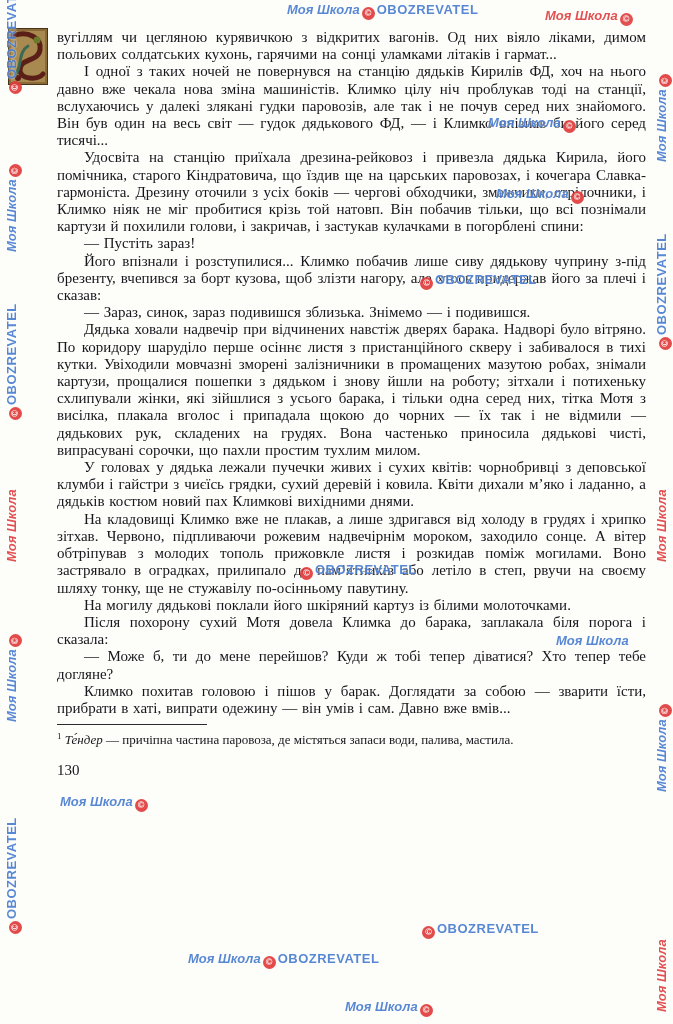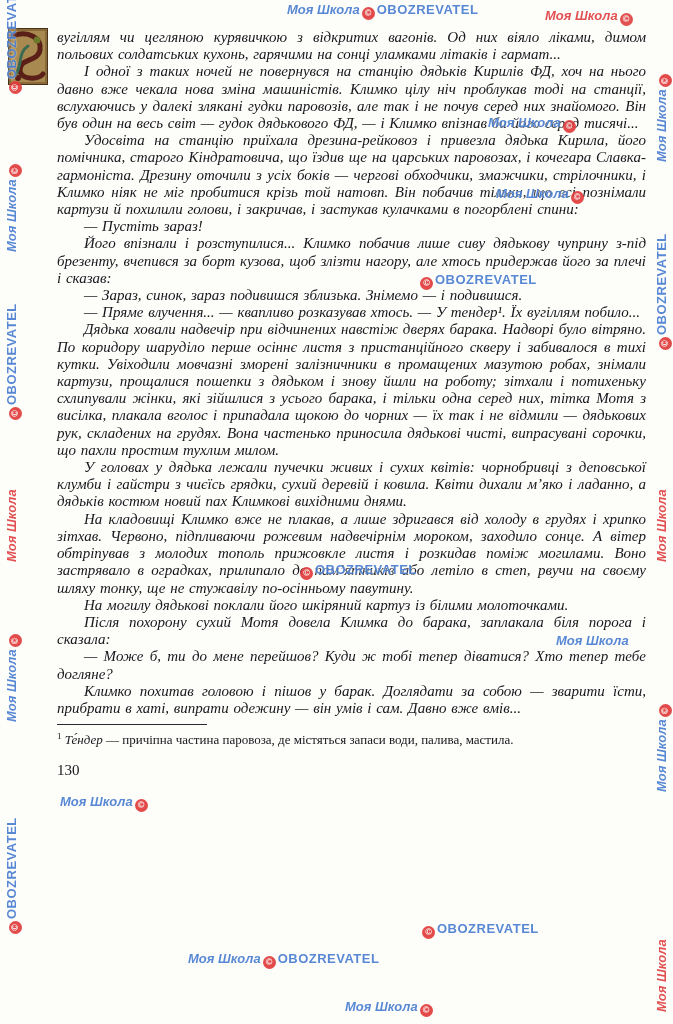--- a/index.html
+++ b/index.html
@@ -19,21 +19,20 @@
     top: 29px;
     width: 589px;
   }
   .text-block p {
     margin: 0;
     font-size: 15px;
     line-height: 17.2px;
     text-align: justify;
     text-indent: 27px;
     word-spacing: 1px;
-    font-style: italic;
   }
   .text-block p.noindent { text-indent: 0; }
   .footnote-sep {
     width: 150px;
     border: 0;
     border-top: 1px solid #2a2a30;
     margin: 7px 0 4px 0;
   }
   .footnote {
     font-size: 13px;
@@ -103,21 +102,20 @@
     <circle cx="10" cy="50" r="3" fill="#5a2018"></circle>
   </svg>
 
   <div class="text-block">
     <p class="noindent">вугіллям чи цегляною курявичкою з відкритих вагонів. Од них віяло ліками, димом польових солдатських кухонь, гарячими на сонці уламками літаків і гармат...</p>
     <p>І одної з таких ночей не повернувся на станцію дядьків Кирилів ФД, хоч на нього давно вже чекала нова зміна машиністів. Климко цілу ніч проблукав тоді на станції, вслухаючись у далекі злякані гудки паровозів, але так і не почув серед них знайомого. Він був один на весь світ — гудок дядькового ФД, — і Климко впізнав би його серед тисячі...</p>
     <p>Удосвіта на станцію приїхала дрезина-рейковоз і привезла дядька Кирила, його помічника, старого Кіндратовича, що їздив ще на царських паровозах, і кочегара Славка-гармоніста. Дрезину оточили з усіх боків — чергові обходчики, змажчики, стрілочники, і Климко ніяк не міг пробитися крізь той натовп. Він побачив тільки, що всі познімали картузи й похилили голови, і закричав, і застукав кулачками в погорблені спини:</p>
     <p>— Пустіть зараз!</p>
     <p>Його впізнали і розступилися... Климко побачив лише сиву дядькову чуприну з-під брезенту, вчепився за борт кузова, щоб злізти нагору, але хтось придержав його за плечі і сказав:</p>
     <p>— Зараз, синок, зараз подивишся зблизька. Знімемо — і подивишся.</p>
-    <p>— Пряме влучення... — квапливо розказував хтось. — У тендер¹. Їх вугіллям побило...</p>
     <p>Дядька ховали надвечір при відчинених навстіж дверях барака. Надворі було вітряно. По коридору шаруділо перше осіннє листя з пристанційного скверу і забивалося в тихі кутки. Увіходили мовчазні зморені залізничники в промащених мазутою робах, знімали картузи, прощалися пошепки з дядьком і знову йшли на роботу; зітхали і потихеньку схлипували жінки, які зійшлися з усього барака, і тільки одна серед них, тітка Мотя з висілка, плакала вголос і припадала щокою до чорних — їх так і не відмили — дядькових рук, складених на грудях. Вона частенько приносила дядькові чисті, випрасувані сорочки, що пахли простим тухлим милом.</p>
     <p>У головах у дядька лежали пучечки живих і сухих квітів: чорнобривці з деповської клумби і гайстри з чиєїсь грядки, сухий деревій і ковила. Квіти дихали м’яко і ладанно, а дядьків костюм новий пах Климкові вихідними днями.</p>
     <p>На кладовищі Климко вже не плакав, а лише здригався від холоду в грудях і хрипко зітхав. Червоно, підпливаючи рожевим надвечірнім мороком, заходило сонце. А вітер обтріпував з молодих тополь прижовкле листя і розкидав поміж могилами. Воно застрявало в оградках, прилипало до пам’ятників або летіло в степ, рвучи на своєму шляху тонку, ще не стужавілу по-осінньому павутину.</p>
     <p>На могилу дядькові поклали його шкіряний картуз із білими молоточками.</p>
     <p>Після похорону сухий Мотя довела Климка до барака, заплакала біля порога і сказала:</p>
     <p>— Може б, ти до мене перейшов? Куди ж тобі тепер діватися? Хто тепер тебе догляне?</p>
     <p>Климко похитав головою і пішов у барак. Доглядати за собою — зварити їсти, прибрати в хаті, випрати одежину — він умів і сам. Давно вже вмів...</p>
 
     <hr class="footnote-sep">
     <div class="footnote">

